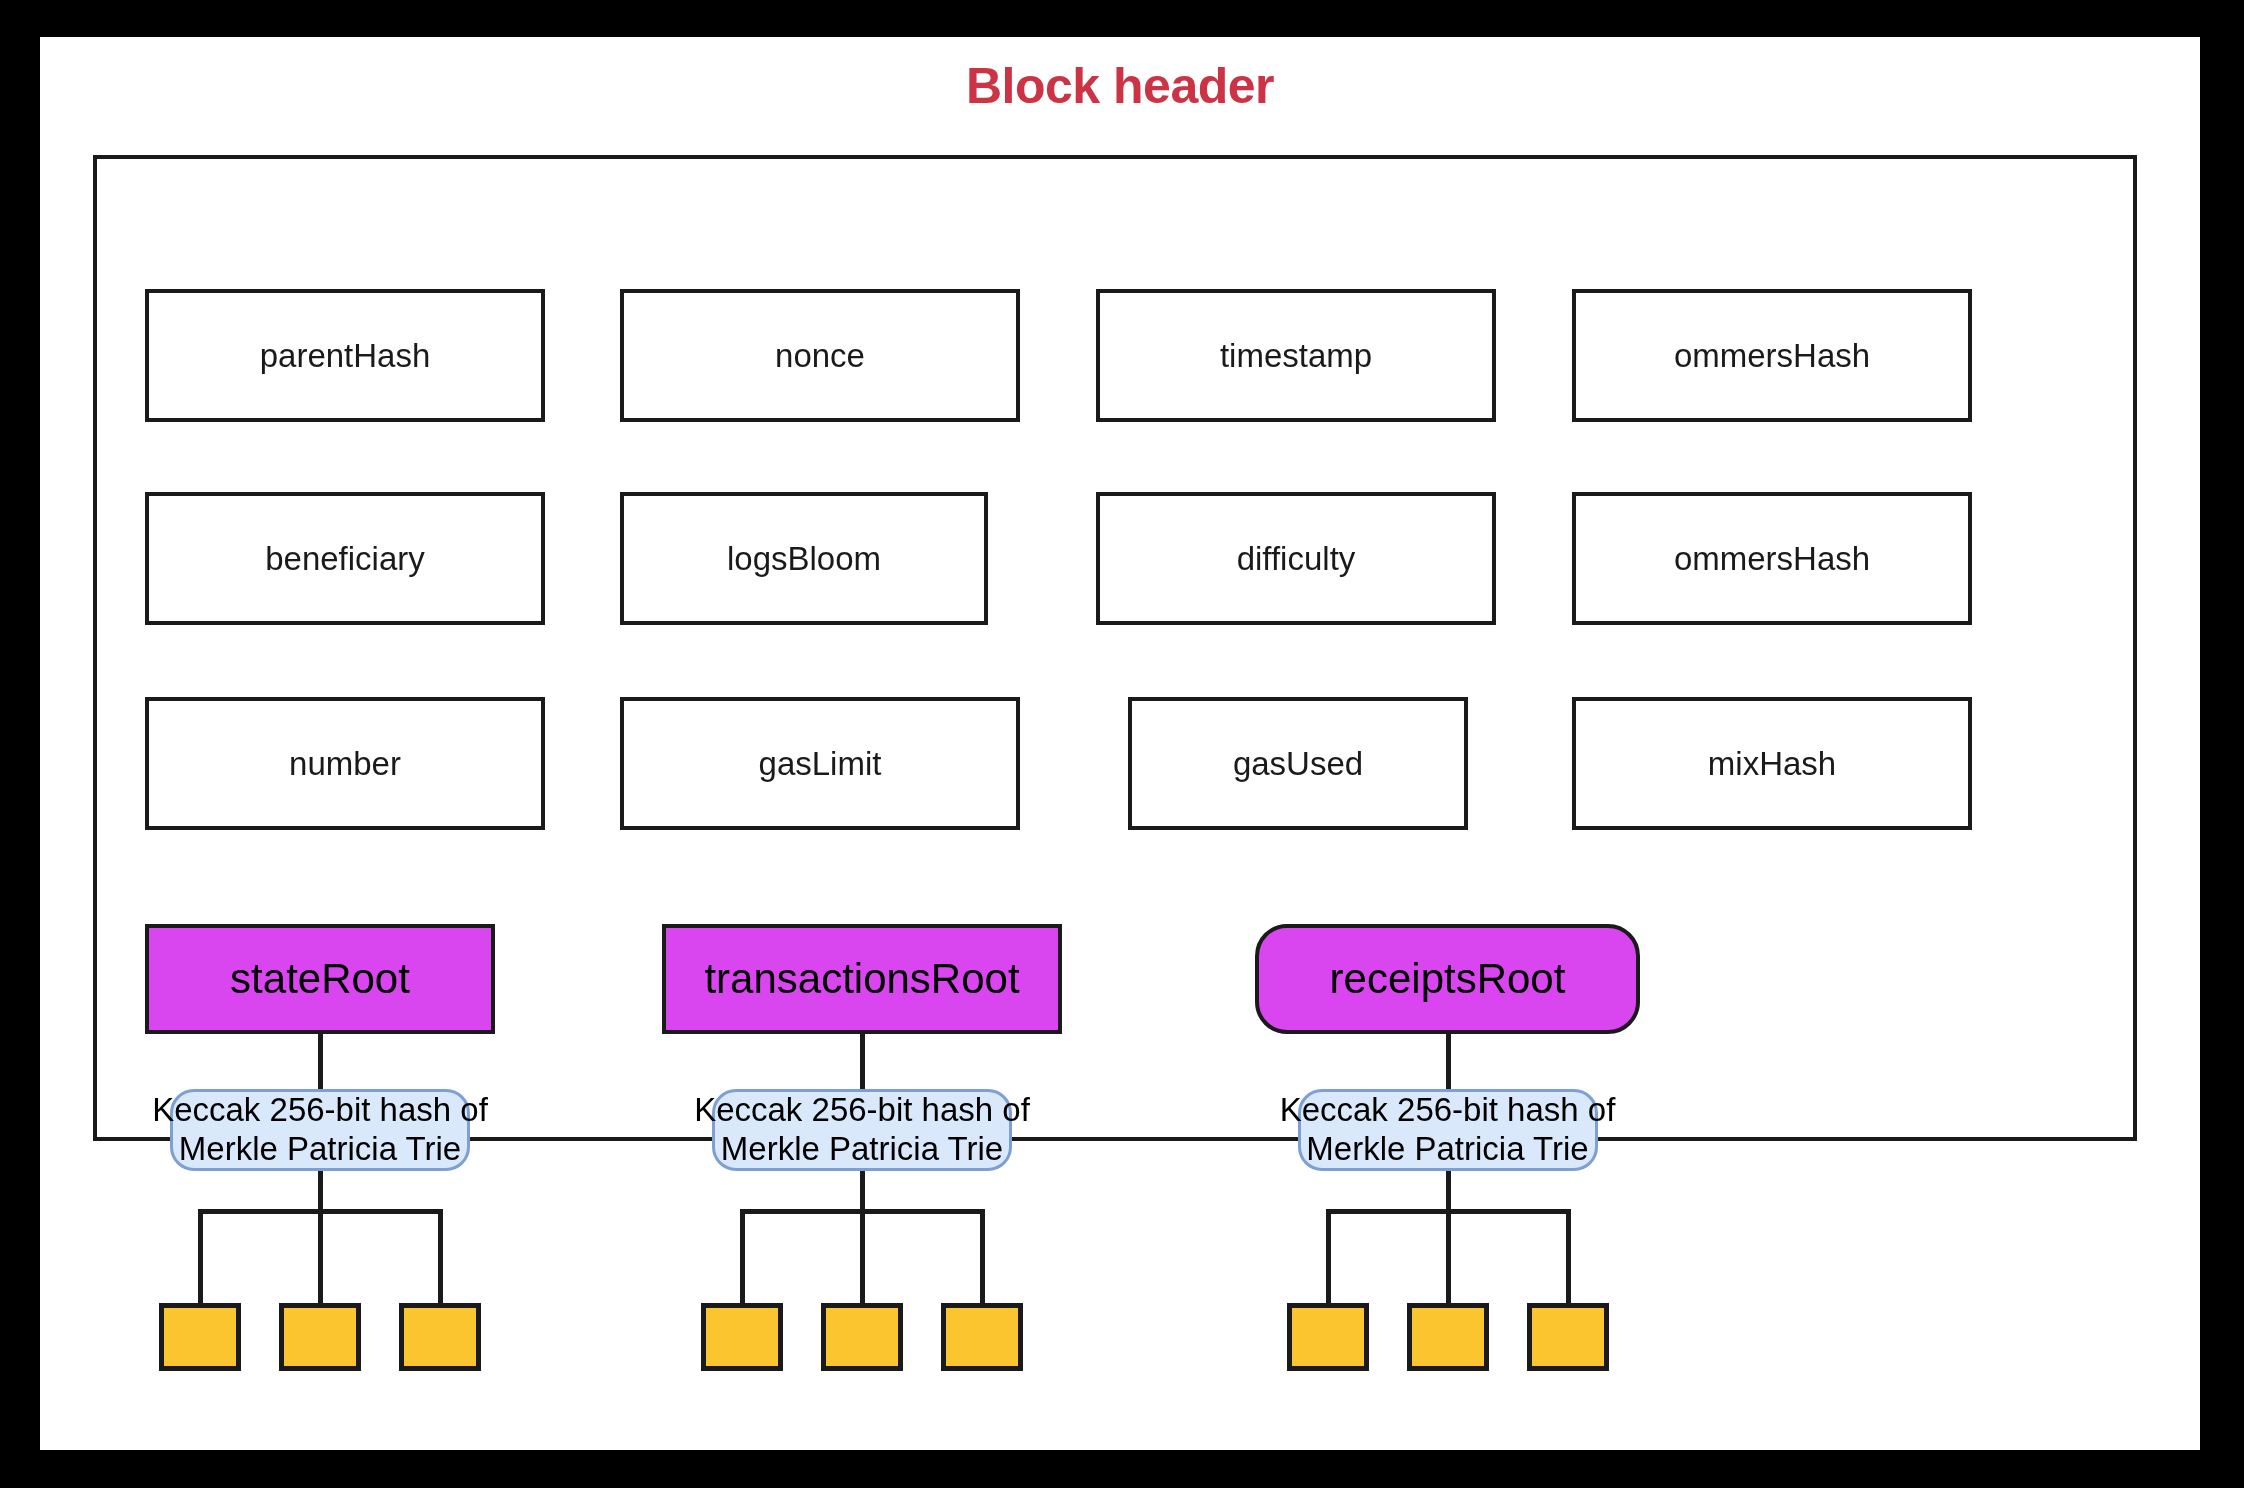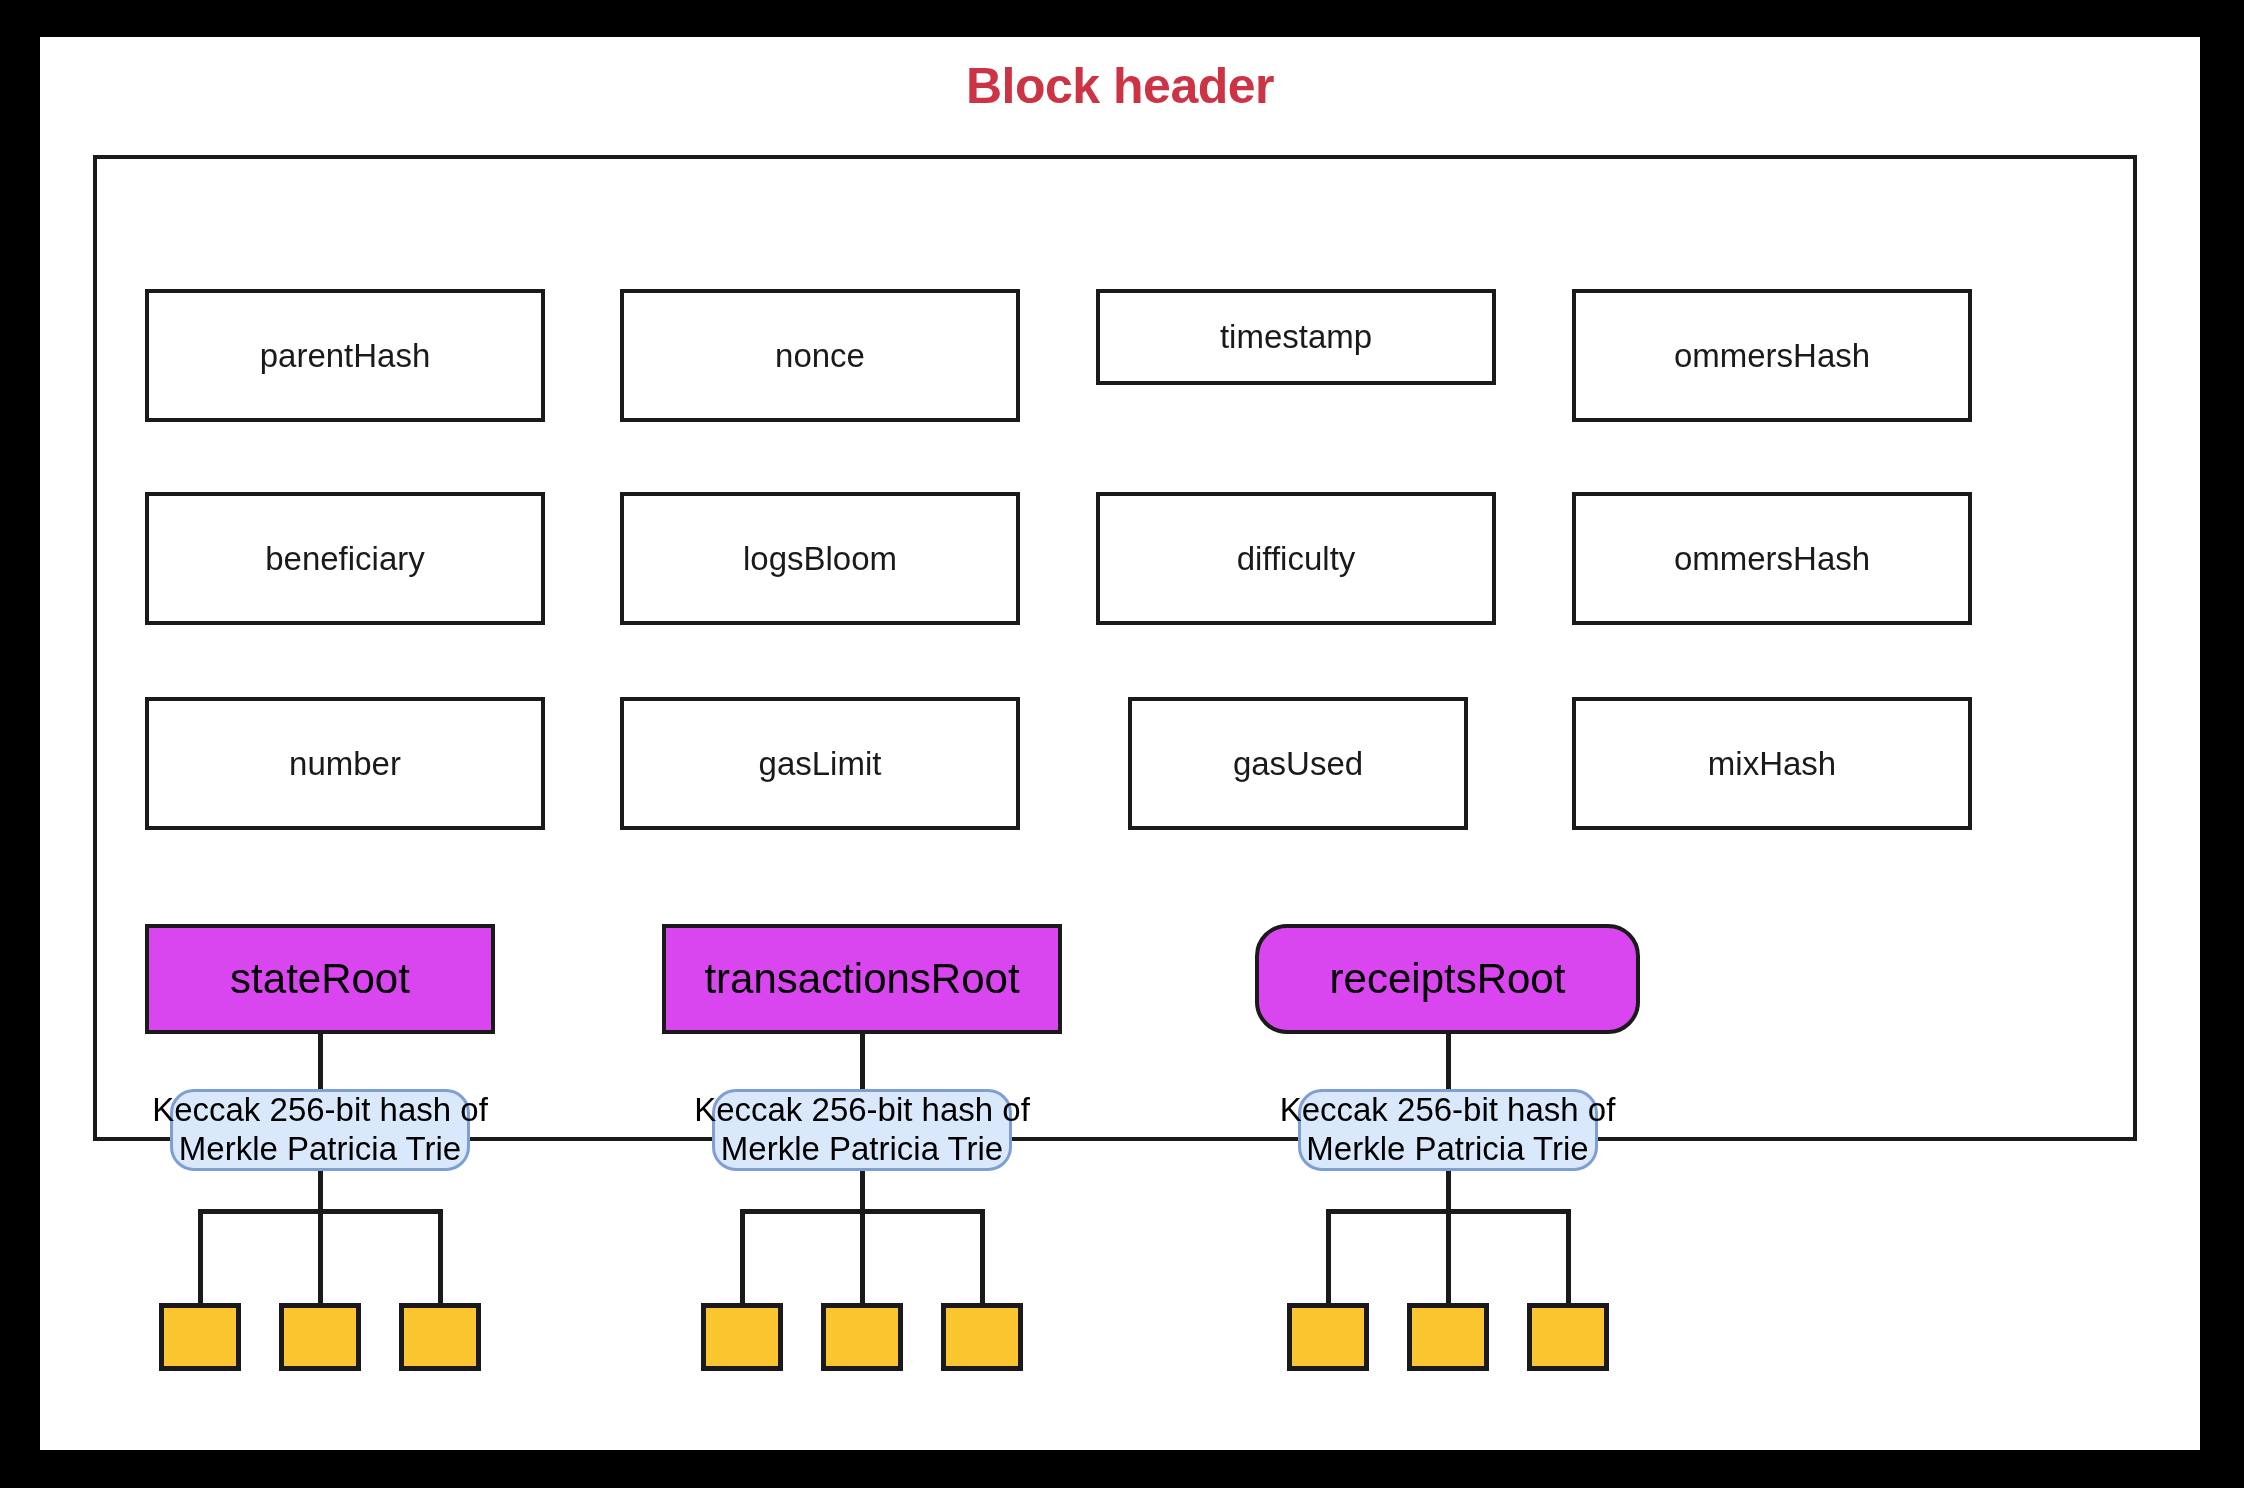--- a/index.html
+++ b/index.html
@@ -131,30 +131,30 @@
 
   <div id="header-container"></div>
 
   <div id="dynamic-layer">
       <div class="field-box" style="left: 105px; top: 252px; width: 400px; height: 133px;">
         <span>parentHash</span>
       </div>
       <div class="field-box" style="left: 580px; top: 252px; width: 400px; height: 133px;">
         <span>nonce</span>
       </div>
-      <div class="field-box" style="left: 1056px; top: 252px; width: 400px; height: 96px;">
+      <div class="field-box" style="left: 1056px; top: 252px; width: 400px; height: 133px;">
         <span>timestamp</span>
       </div>
       <div class="field-box" style="left: 1532px; top: 252px; width: 400px; height: 133px;">
         <span>ommersHash</span>
       </div>
       <div class="field-box" style="left: 105px; top: 455px; width: 400px; height: 133px;">
         <span>beneficiary</span>
       </div>
-      <div class="field-box" style="left: 580px; top: 455px; width: 400px; height: 133px;">
+      <div class="field-box" style="left: 580px; top: 455px; width: 368px; height: 133px;">
         <span>logsBloom</span>
       </div>
       <div class="field-box" style="left: 1056px; top: 455px; width: 400px; height: 133px;">
         <span>difficulty</span>
       </div>
       <div class="field-box" style="left: 1532px; top: 455px; width: 400px; height: 133px;">
         <span>ommersHash</span>
       </div>
       <div class="field-box" style="left: 105px; top: 660px; width: 400px; height: 133px;">
         <span>number</span>

